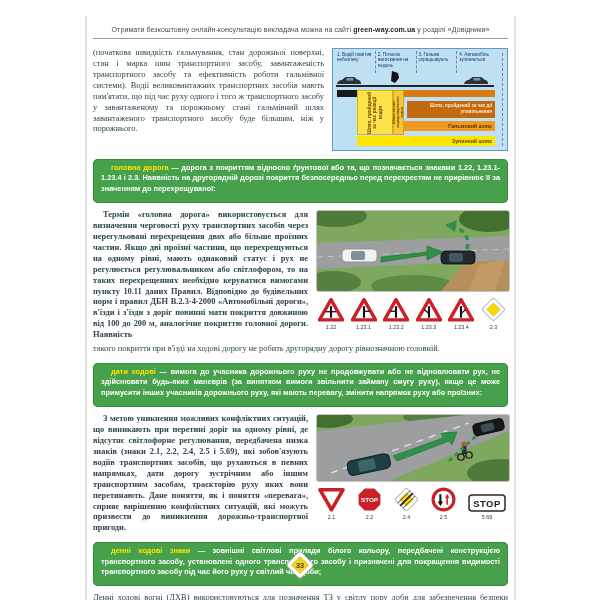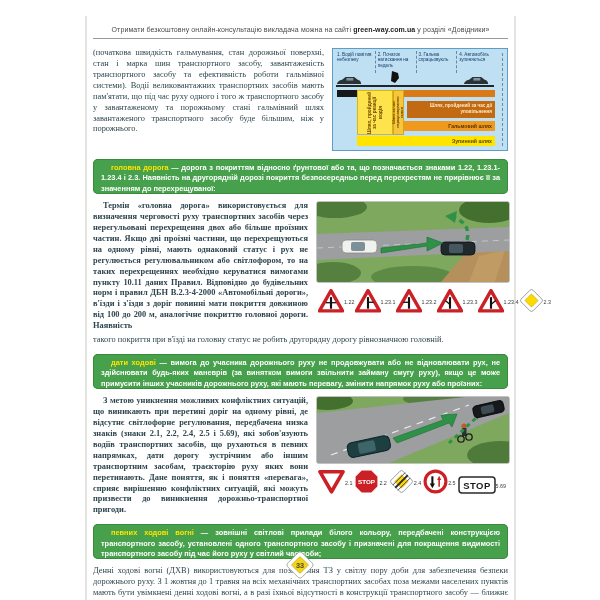--- a/index.html
+++ b/index.html
@@ -54,35 +54,35 @@
   .b-oinfo{right:0;top:11px;width:88px;height:17px;background:#c26a12;color:#ffe9c2;
            font-size:4.6px;font-weight:bold;text-align:right;padding:2px 3px;line-height:1.2;}
   .b-brake{left:67px;top:31px;right:0;height:10px;background:#ef9a1e;color:#5a3300;
            font-size:5.2px;font-weight:bold;text-align:right;padding:2px 3px;}
   .b-stop{left:20px;right:0;bottom:0;height:10px;background:#ffe400;color:#5a4a00;
           font-size:5.2px;font-weight:bold;text-align:right;padding:2px 3px;}
 
   
   .defbar{
     margin-top:8px;background:#47a04b;border-radius:5px;
-    padding:4px 8px 0;box-shadow:inset 0 0 0 1px #3a8a3e;
+    padding:4px 8px 9px;box-shadow:inset 0 0 0 1px #3a8a3e;
   }
   .defbar p{
     margin:0;font-family:"Liberation Sans",sans-serif;font-size:7.4px;
     font-weight:bold;line-height:1.4;color:#ffffff;text-align:justify;text-indent:10px;
   }
   .defbar .term{color:#ffe400;}
 
   
   .secrow{margin-top:7px;}
   .sec-right{width:192px;flex:none;display:flex;flex-direction:column;}
   .scene{width:192px;border:1px solid #c2c2c2;border-radius:3px;overflow:hidden;background:#7fa85f;}
   .scene svg{display:block;}
   .signrow{display:flex;justify-content:space-between;align-items:flex-end;margin-top:5px;padding:0 2px;}
-  .sign{display:flex;flex-direction:row;align-items:center;}
+  .sign{display:flex;flex-direction:column;align-items:center;}
   .sign-label{font-family:"Liberation Sans",sans-serif;font-size:5.4px;color:#3a3a3a;margin-top:2px;}
   .tail{margin-top:3px;}
 
   
   .pagenum{position:absolute;left:50%;top:549px;transform:translateX(-50%);}
 </style>
 </head>
 <body>
 
 <div class="scan-edge left"></div>
@@ -213,21 +213,21 @@
               <rect x="8" y="8" width="32" height="32" rx="4" fill="#fff" stroke="#8a8a8a" stroke-width="1.5"></rect>
               <rect x="15" y="15" width="18" height="18" rx="1" fill="#ffd800" stroke="#b89b00" stroke-width="1"></rect>
             </g>
           </svg>
           <span class="sign-label">2.3</span>
         </div>
       </div>
     </div>
   </div>
   <div class="bodytext tail">
-    <p>такого покриття при в'їзді на головну статус не робить другорядну дорогу рівнозначною головній.</p>
+    <p>такого покриття при в'їзді на ходові дорогу не робить другорядну дорогу рівнозначною головній.</p>
   </div>
 
   <div class="defbar">
     <p><span class="term">дати ходові</span><span> — вимога до учасника дорожнього руху не продовжувати або не відновлювати рух, не здійснювати будь-яких маневрів (за винятком вимоги звільнити займану смугу руху), якщо це може примусити інших учасників дорожнього руху, які мають перевагу, змінити напрямок руху або проїзних:</span></p>
   </div>
 
   <div class="row secrow">
     <div class="bodytext">
       <p class="indent">З метою уникнення можливих конфліктних ситуацій, що виникають при перетині доріг на одному рівні, де відсутнє світлофорне регулювання, передбачена низка знаків (знаки 2.1, 2.2, 2.4, 2.5 і 5.69), які зобов'язують водіїв транспортних засобів, що рухаються в певних напрямках, дати дорогу зустрічним або іншим транспортним засобам, траєкторію руху яких вони перетинають. Дане поняття, як і поняття «перевага», сприяє вирішенню конфліктних ситуацій, які можуть призвести до виникнення дорожньо-транспортної пригоди.</p>
     </div>
@@ -300,21 +300,21 @@
             <rect x="2" y="2" width="72" height="32" rx="6" fill="#fff" stroke="#2a2a2a" stroke-width="3"></rect>
             <text x="38" y="26" text-anchor="middle" font-family="Liberation Sans, sans-serif" font-size="19" font-weight="bold" letter-spacing="1" fill="#1a1a1a">STOP</text>
           </svg>
           <span class="sign-label">5.69</span>
         </div>
       </div>
     </div>
   </div>
 
   <div class="defbar">
-    <p><span class="term">певних ходові вогні</span><span> — зовнішні світлові прилади білого кольору, передбачені конструкцією транспортного засобу, установлені одного транспортного засобу і призначені для покращення видимості транспортного засобу під час його руху у світлий час доби;</span></p>
+    <p><span class="term">денні ходові знаки</span><span> — зовнішні світлові прилади білого кольору, передбачені конструкцією транспортного засобу, установлені одного транспортного засобу і призначені для покращення видимості транспортного засобу під час його руху у світлий час доби;</span></p>
   </div>
 
   <div class="bodytext secrow">
     <p>Денні ходові вогні (ДХВ) використовуються для позначення ТЗ у світлу пору доби для забезпечення безпеки дорожнього руху. З 1 жовтня до 1 травня на всіх механічних транспортних засобах поза межами населених пунктів мають бути увімкнені денні ходові вогні, а в разі їхньої відсутності в конструкції транспортного засобу — ближнє світло фар.</p>
   </div>
 
 </div>
 
 <div class="pagenum">
   <svg width="32" height="32" viewBox="0 0 48 48">

